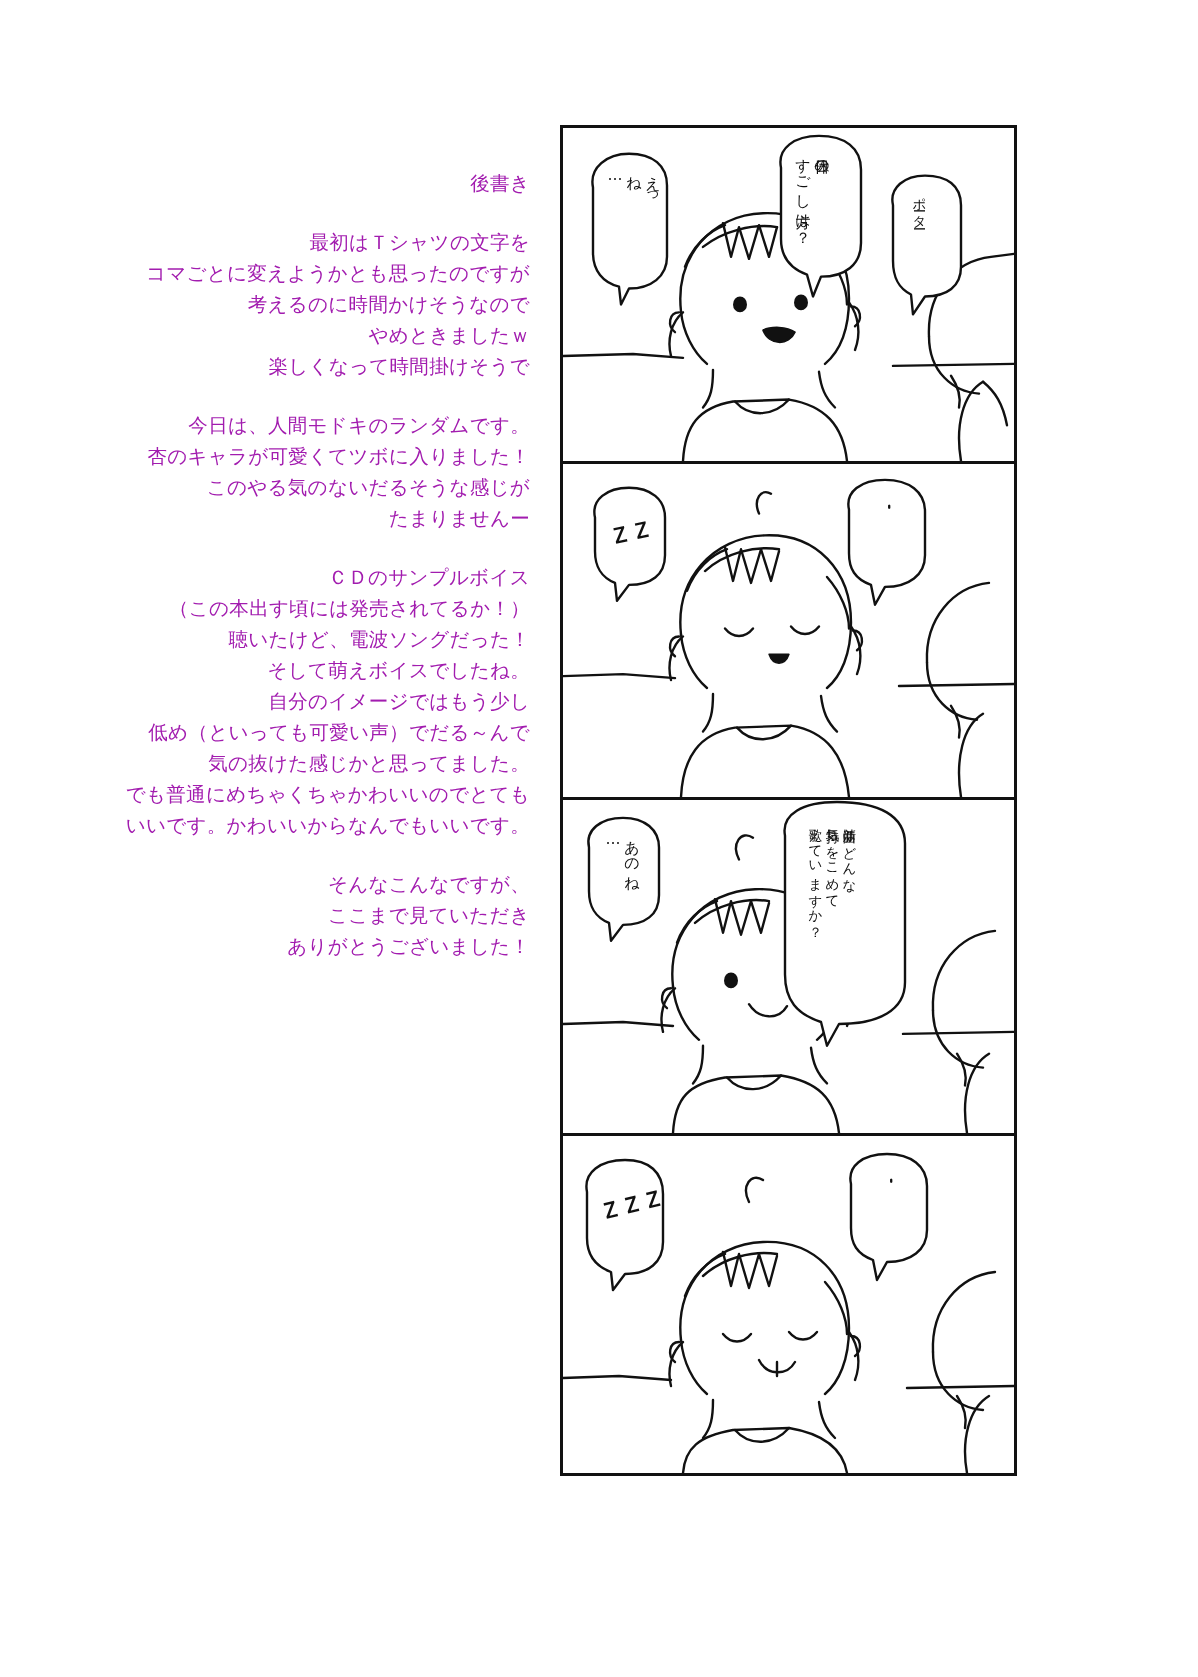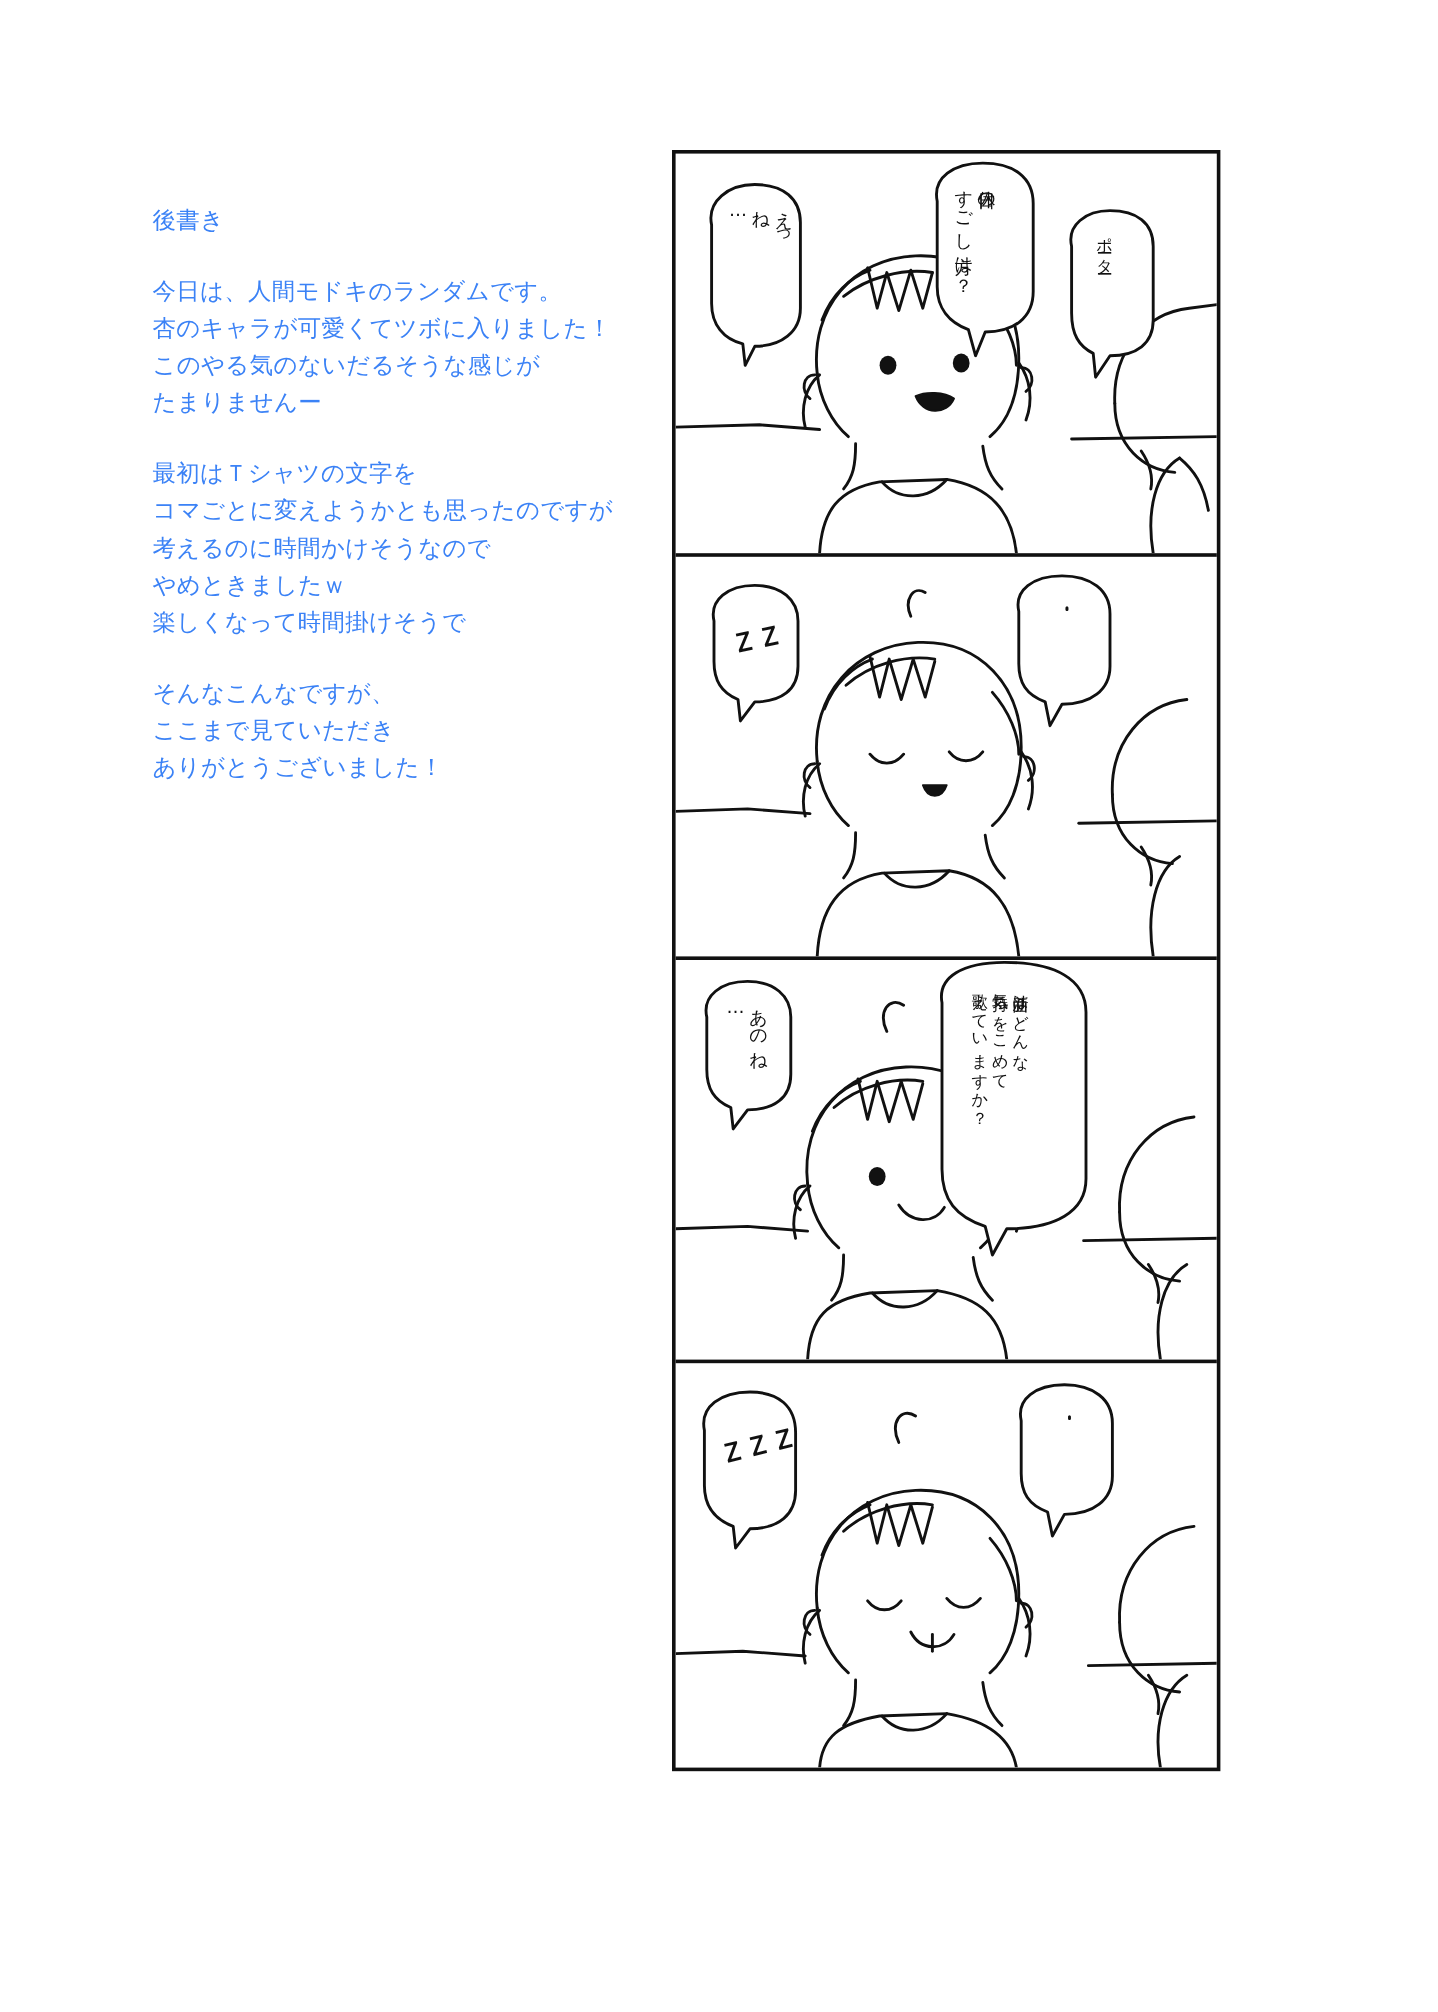--- a/index.html
+++ b/index.html
@@ -14,27 +14,28 @@
     position: relative;
     width: 1198px;
     height: 1677px;
     background: #ffffff;
     overflow: hidden;
   }
 
   
   #afterword {
     position: absolute;
-    left: 127px;
+    left: 100px;
     top: 168px;
     width: 430px;
-    color: #3b82f6;
+    color: #a21caf;
     font-size: 19.5px;
     line-height: 31px;
     letter-spacing: 0.3px;
+    text-align: right;
   }
   #afterword .heading {
     font-size: 19.5px;
     margin-bottom: 28px;
   }
   #afterword .para {
     margin-bottom: 28px;
     white-space: pre-line;
   }
   #afterword .para:last-child {
@@ -89,29 +90,38 @@
     font-weight: bold;
   }
 </style>
 </head>
 <body>
 
 <div id="page">
 
   <div id="afterword">
     <div class="heading">後書き</div>
-    <div class="para">今日は、人間モドキのランダムです。
-杏のキャラが可愛くてツボに入りました！
-このやる気のないだるそうな感じが
-たまりませんー</div>
     <div class="para">最初はＴシャツの文字を
 コマごとに変えようかとも思ったのですが
 考えるのに時間かけそうなので
 やめときましたｗ
 楽しくなって時間掛けそうで</div>
+    <div class="para">今日は、人間モドキのランダムです。
+杏のキャラが可愛くてツボに入りました！
+このやる気のないだるそうな感じが
+たまりませんー</div>
+    <div class="para">ＣＤのサンプルボイス
+（この本出す頃には発売されてるか！）
+聴いたけど、電波ソングだった！
+そして萌えボイスでしたね。
+自分のイメージではもう少し
+低め（といっても可愛い声）でだる～んで
+気の抜けた感じかと思ってました。
+でも普通にめちゃくちゃかわいいのでとても
+いいです。かわいいからなんでもいいです。</div>
     <div class="para">そんなこんなですが、
 ここまで見ていただき
 ありがとうございました！</div>
   </div>
 
   <div id="comic">
 
     <div class="panel">
       <svg viewBox="0 0 451 336" preserveAspectRatio="none">
         <g fill="none" stroke="#111" stroke-width="2.4" stroke-linecap="round" stroke-linejoin="round">

